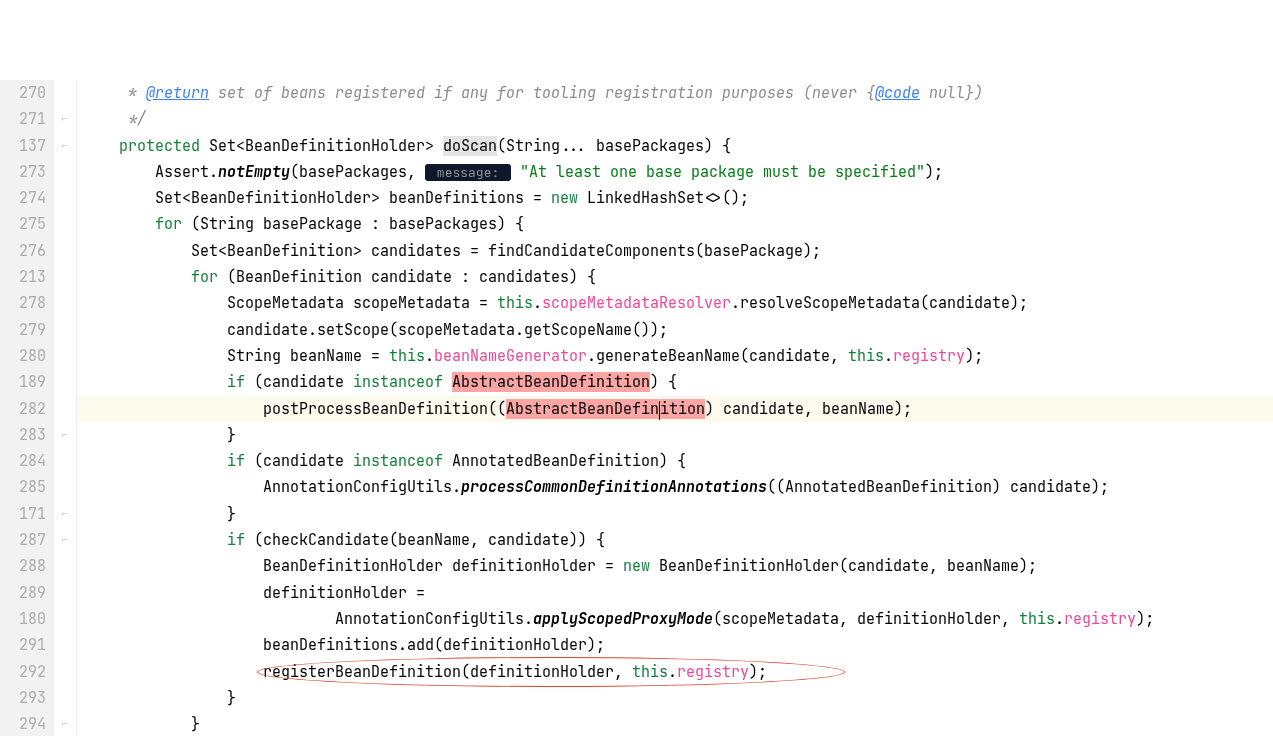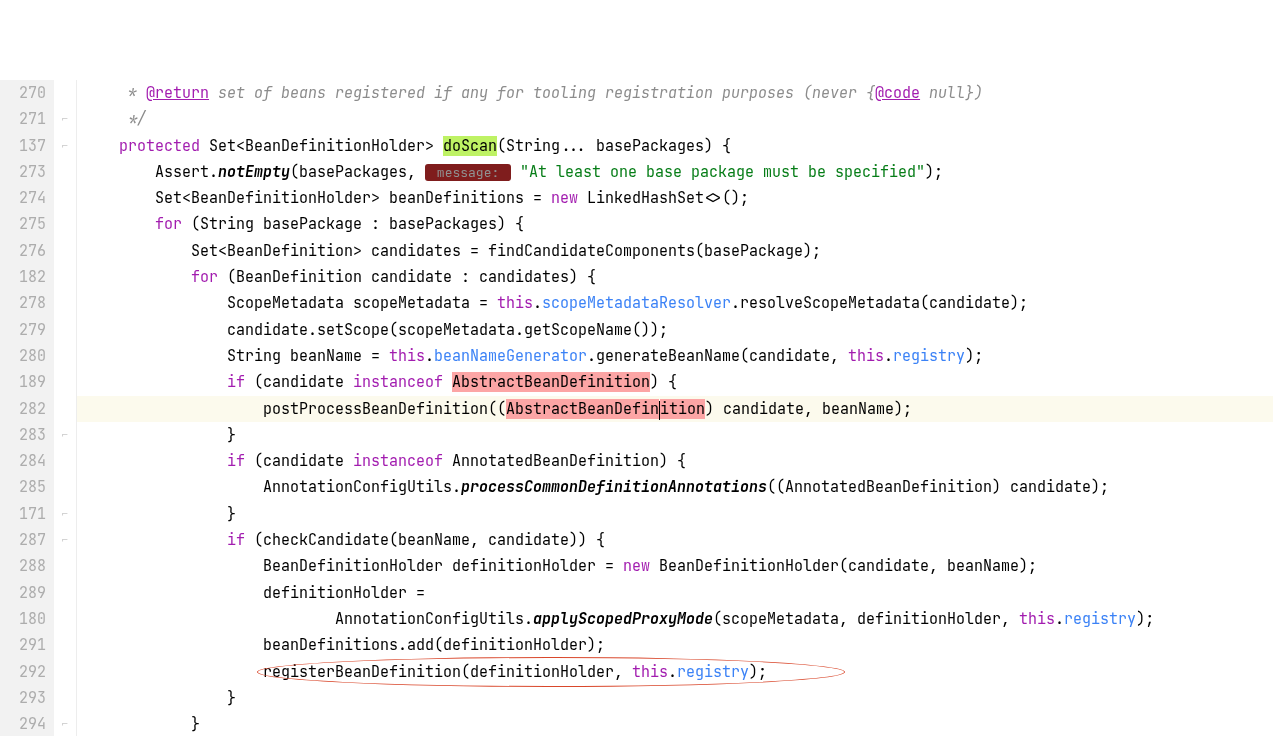--- a/index.html
+++ b/index.html
@@ -55,27 +55,27 @@
     display: block;
     position: relative;
   }
   .line.hl {
     background: #fcfaed;
     margin-left: -6px;
     padding-left: 6px;
     width: calc(100% + 6px);
   }
   .cmt { color: #8c8c8c; font-style: italic; }
-  .cmt-tag { color: #a21caf; text-decoration: underline; }
-  .kw { color: #a21caf; }
+  .cmt-tag { color: #3b82f6; font-style: italic; text-decoration: underline; }
+  .kw { color: #15803d; }
   .str { color: #067d17; }
-  .fld { color: #3b82f6; }
+  .fld { color: #ec4899; }
   .mtd-italic { font-style: italic; font-weight: bold; }
-  .param-hint { background: #7f1d1d; color: #909090; font-style: normal; padding: 0 4px; font-size: 13px; border-radius: 3px;}
-  .hl-token { background: #bef264; color: #000000; }
+  .param-hint { background: #0f172a; color: #909090; font-style: normal; padding: 0 4px; font-size: 13px; border-radius: 3px;}
+  .hl-token { background: #e5e5e5; color: #000000; }
   .hl-token2 { background: #fca5a5; }
   .under { text-decoration-color: #b0b0b0; }
   .cursor {
     display: inline-block;
     width: 0;
     border-left: 1.5px solid #000;
     height: 19px;
     vertical-align: text-top;
     margin-top: 2px;
   }
@@ -85,19 +85,19 @@
     border-radius: 50%;
     pointer-events: none;
   }
 </style>
 </head>
 <body>
 
 
 
 <div class="editor">
-  <div class="gutter" id="gutter"><div>270</div><div>271</div><div>137</div><div>273</div><div>274</div><div>275</div><div>276</div><div>182</div><div>278</div><div>279</div><div>280</div><div>189</div><div>282</div><div>283</div><div>284</div><div>285</div><div>171</div><div>287</div><div>288</div><div>289</div><div>180</div><div>291</div><div>292</div><div>293</div><div>294</div></div>
+  <div class="gutter" id="gutter"><div>270</div><div>271</div><div>137</div><div>273</div><div>274</div><div>275</div><div>276</div><div>213</div><div>278</div><div>279</div><div>280</div><div>189</div><div>282</div><div>283</div><div>284</div><div>285</div><div>171</div><div>287</div><div>288</div><div>289</div><div>180</div><div>291</div><div>292</div><div>293</div><div>294</div></div>
   <div class="fold-col" id="foldcol"><span class="fold-mark"></span><span class="fold-mark">⌐</span><span class="fold-mark">⌐</span><span class="fold-mark"></span><span class="fold-mark"></span><span class="fold-mark"></span><span class="fold-mark"></span><span class="fold-mark"></span><span class="fold-mark"></span><span class="fold-mark"></span><span class="fold-mark"></span><span class="fold-mark"></span><span class="fold-mark"></span><span class="fold-mark">⌐</span><span class="fold-mark"></span><span class="fold-mark"></span><span class="fold-mark">⌐</span><span class="fold-mark">⌐</span><span class="fold-mark"></span><span class="fold-mark"></span><span class="fold-mark"></span><span class="fold-mark"></span><span class="fold-mark"></span><span class="fold-mark"></span><span class="fold-mark">⌐</span></div>
   <div class="code" id="code"><span class="line"><span class="cmt">     * </span><span class="cmt-tag">@return</span><span class="cmt"> set of beans registered if any for tooling registration purposes (never {</span><span class="cmt-tag">@code</span><span class="cmt"> null})</span></span><span class="line"><span class="cmt">     */</span></span><span class="line"><span>    </span><span class="kw">protected</span><span> Set&lt;BeanDefinitionHolder&gt; </span><span class="hl-token">doScan</span><span>(String... basePackages) {</span></span><span class="line"><span>        Assert.</span><span class="mtd-italic">notEmpty</span><span>(basePackages, </span><span class="param-hint"> message: </span><span> </span><span class="str">"At least one base package must be specified"</span><span>);</span></span><span class="line"><span>        Set&lt;BeanDefinitionHolder&gt; beanDefinitions = </span><span class="kw">new</span><span> LinkedHashSet&lt;&gt;();</span></span><span class="line"><span>        </span><span class="kw">for</span><span> (String basePackage : basePackages) {</span></span><span class="line"><span>            Set&lt;BeanDefinition&gt; candidates = findCandidateComponents(basePackage);</span></span><span class="line"><span>            </span><span class="kw">for</span><span> (BeanDefinition candidate : candidates) {</span></span><span class="line"><span>                ScopeMetadata scopeMetadata = </span><span class="kw">this</span><span>.</span><span class="fld">scopeMetadataResolver</span><span>.resolveScopeMetadata(candidate);</span></span><span class="line"><span>                candidate.setScope(scopeMetadata.getScopeName());</span></span><span class="line"><span>                String beanName = </span><span class="kw">this</span><span>.</span><span class="fld">beanNameGenerator</span><span>.generateBeanName(candidate, </span><span class="kw">this</span><span>.</span><span class="fld">registry</span><span>);</span></span><span class="line"><span>                </span><span class="kw">if</span><span> (candidate </span><span class="kw">instanceof</span><span> </span><span class="hl-token2">AbstractBeanDefinition</span><span>) {</span></span><span class="line hl"><span>                    postProcessBeanDefinition((</span><span class="hl-token2">AbstractBeanDefin</span><span class="cursor"></span><span class="hl-token2">ition</span><span>) candidate, beanName);</span></span><span class="line"><span>                }</span></span><span class="line"><span>                </span><span class="kw">if</span><span> (candidate </span><span class="kw">instanceof</span><span> AnnotatedBeanDefinition) {</span></span><span class="line"><span>                    AnnotationConfigUtils.</span><span class="mtd-italic">processCommonDefinitionAnnotations</span><span>((AnnotatedBeanDefinition) candidate);</span></span><span class="line"><span>                }</span></span><span class="line"><span>                </span><span class="kw">if</span><span> (checkCandidate(beanName, candidate)) {</span></span><span class="line"><span>                    BeanDefinitionHolder </span><span class="under">definitionHolder</span><span> = </span><span class="kw">new</span><span> BeanDefinitionHolder(candidate, beanName);</span></span><span class="line"><span>                    </span><span class="under">definitionHolder</span><span> =</span></span><span class="line"><span>                            AnnotationConfigUtils.</span><span class="mtd-italic">applyScopedProxyMode</span><span>(scopeMetadata, </span><span class="under">definitionHolder</span><span>, </span><span class="kw">this</span><span>.</span><span class="fld">registry</span><span>);</span></span><span class="line"><span>                    beanDefinitions.add(</span><span class="under">definitionHolder</span><span>);</span></span><span class="line"><span>                    registerBeanDefinition(</span><span class="under">definitionHolder</span><span>, </span><span class="kw">this</span><span>.</span><span class="fld">registry</span><span>);</span></span><span class="line"><span>                }</span></span><span class="line"><span>            }</span></span><div class="ellipse-annot" style="left: 180px; top: 576.6px; width: 585.9px; height: 28.3px;"></div></div>
 </div>
 
 
 
 
 </body></html>

